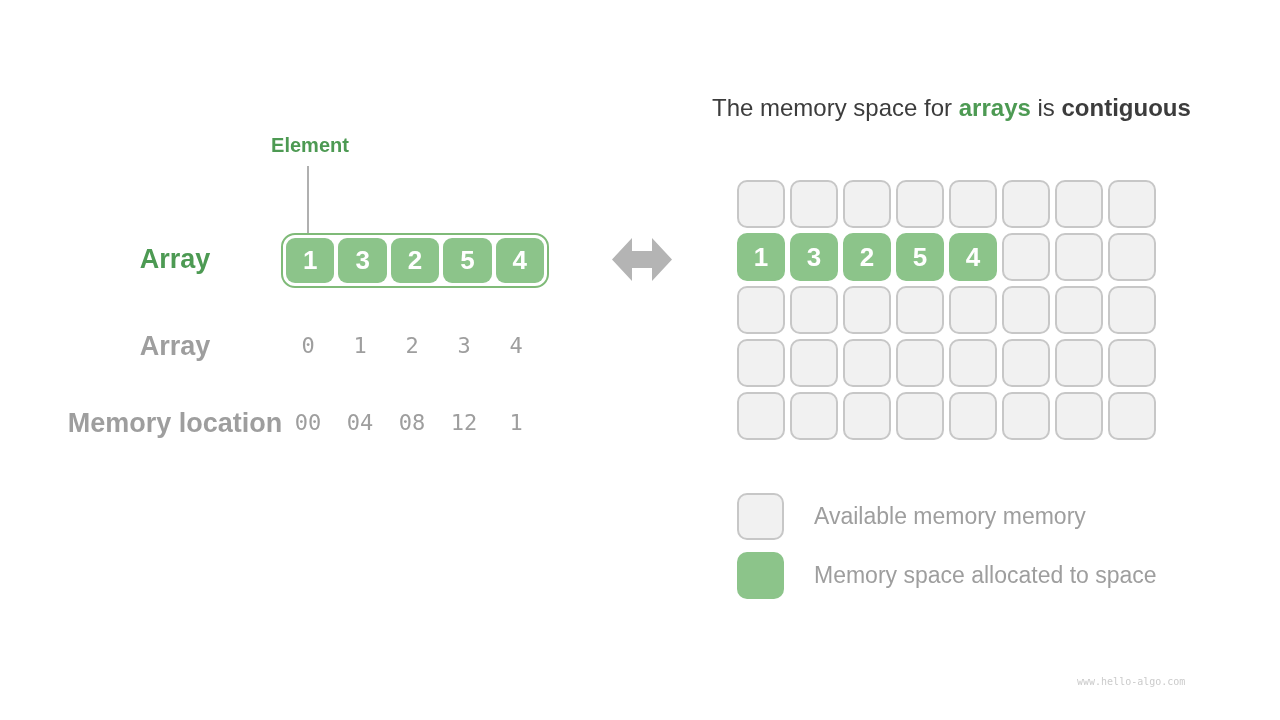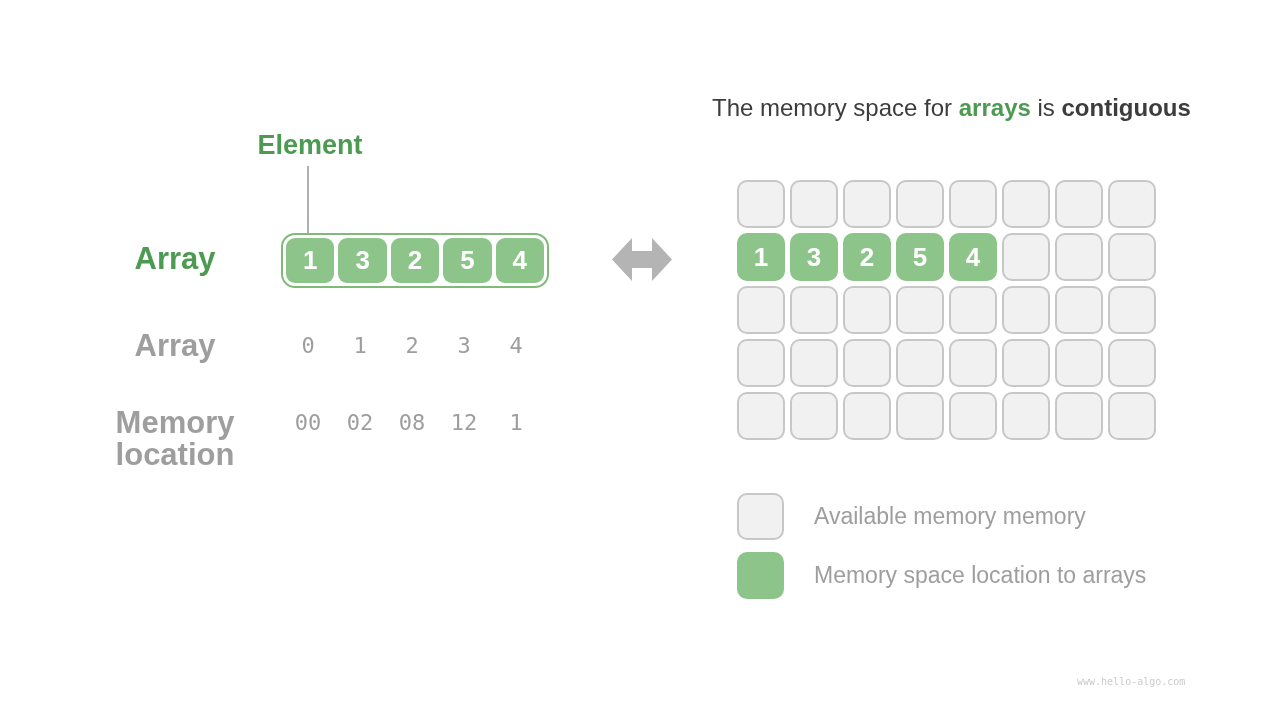--- a/index.html
+++ b/index.html
@@ -14,28 +14,28 @@
     --line-gray:#B0B0B0;
     --watermark-gray:#CBCBCB;
   }
   *{margin:0;padding:0;box-sizing:border-box;}
   html,body{width:1280px;height:720px;background:#FFFFFF;overflow:hidden;}
   body{font-family:"Liberation Sans",sans-serif;position:relative;}
   .canvas{position:absolute;left:0;top:0;width:1280px;height:720px;background:#FFFFFF;}
 
   
   .element-label{position:absolute;left:230px;top:130px;width:160px;text-align:center;
-    font-size:27px;font-weight:bold;color:var(--green-text);line-height:30px;}
+    font-size:20px;font-weight:bold;color:var(--green-text);line-height:30px;}
   .connector-line{position:absolute;left:307px;top:166px;width:2px;height:67px;background:var(--line-gray);}
   .array-box{position:absolute;left:281px;top:233px;width:268px;height:55px;
     border:2px solid var(--green-border);border-radius:14px;padding:3px;display:flex;gap:4px;background:#fff;}
   .acell{flex:1;background:var(--green-fill);border-radius:9px;color:#FFFFFF;
     font-size:26px;font-weight:bold;display:flex;align-items:center;justify-content:center;}
   .side-label{position:absolute;left:60px;width:230px;text-align:center;
-    font-size:31px;font-weight:bold;line-height:32px;}
+    font-size:27px;font-weight:bold;line-height:32px;}
   .array-label{top:243px;color:var(--green-text);}
   .index-label{top:330px;color:var(--gray-text);}
   .memory-label{top:407px;color:var(--gray-text);}
   .num-row{position:absolute;left:282px;width:260px;display:flex;
     font-family:"DejaVu Sans Mono",monospace;font-size:22px;color:var(--gray-text);line-height:26px;}
   .num-row div{flex:1;text-align:center;}
   .index-values{top:333px;}
   .memory-values{top:410px;}
 
   
@@ -87,21 +87,21 @@
         <div>0</div>
         <div>1</div>
         <div>2</div>
         <div>3</div>
         <div>4</div>
       </div>
 
     <div class="side-label memory-label">Memory location</div>
     <div class="num-row memory-values">
         <div>00</div>
-        <div>02</div>
+        <div>04</div>
         <div>08</div>
         <div>12</div>
         <div>1</div>
       </div>
   </div>
 
   <svg class="equiv-arrow" viewBox="0 0 60 43" xmlns="http://www.w3.org/2000/svg">
     <polygon points="0,21.5 20,0 20,13 40,13 40,0 60,21.5 40,43 40,30 20,30 20,43" fill="#B4B4B4"></polygon>
   </svg>
 
@@ -147,17 +147,17 @@
         <div class="gcell"></div>
         <div class="gcell"></div>
         <div class="gcell"></div>
         <div class="gcell"></div>
         <div class="gcell"></div>
       </div>
 
     <div class="legend-swatch available"></div>
     <div class="legend-text t1">Available memory memory</div>
     <div class="legend-swatch allocated"></div>
-    <div class="legend-text t2">Memory space location to arrays</div>
+    <div class="legend-text t2">Memory space allocated to space</div>
   </div>
 
   <div class="watermark">www.hello-algo.com</div>
 </div>
 
 </body></html>

